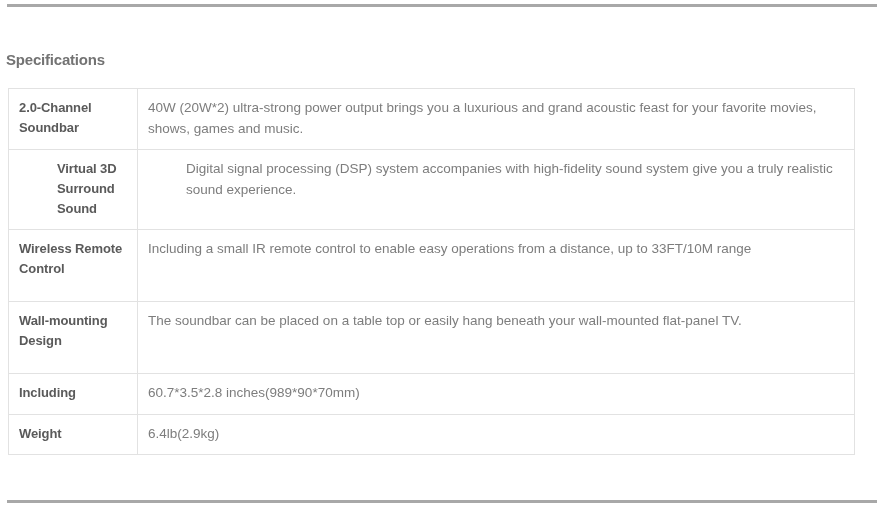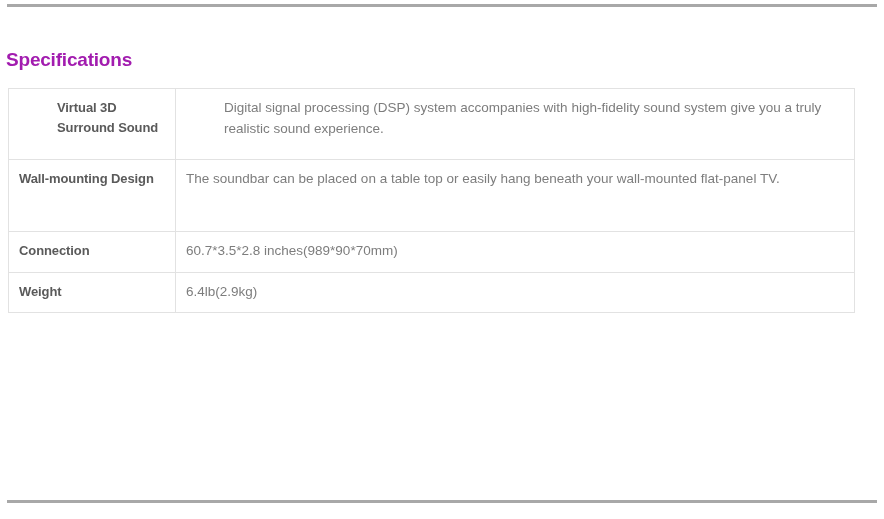--- a/index.html
+++ b/index.html
@@ -31,23 +31,23 @@
     background: #a8a8a8;
   }
   .rule.top    { top: 4px; }
   .rule.bottom { top: 500px; }
 
   .section-title {
     position: absolute;
     left: 6px;
     top: 51px;
     font-family: "Liberation Sans", sans-serif;
-    font-size: 19px;
+    font-size: 15px;
     font-weight: bold;
-    color: #a21caf;
+    color: #737373;
     letter-spacing: -0.2px;
     line-height: 18px;
     text-align: right;
   }
 
   .spec-table-wrap {
     position: absolute;
     left: 8px;
     top: 88px;
     width: 847px;
@@ -101,30 +101,38 @@
 
 <div class="page">
 
   <div class="rule top"></div>
 
   <div class="section-title">Specifications</div>
 
   <div class="spec-table-wrap">
     <table class="spec-table">
       <tbody>
+        <tr data-row="0">
+          <td class="spec-label">2.0-Channel Soundbar</td>
+          <td class="spec-value">40W (20W*2) ultra-strong power output brings you a luxurious and grand acoustic feast for your favorite movies, shows, games and music.</td>
+        </tr>
         <tr data-row="1">
           <td class="spec-label">Virtual 3D Surround Sound</td>
           <td class="spec-value">Digital signal processing (DSP) system accompanies with high-fidelity sound system give you a truly realistic sound experience.</td>
+        </tr>
+        <tr data-row="2">
+          <td class="spec-label">Wireless Remote Control</td>
+          <td class="spec-value">Including a small IR remote control to enable easy operations from a distance, up to 33FT/10M range</td>
         </tr>
         <tr data-row="4">
           <td class="spec-label">Wall-mounting Design</td>
           <td class="spec-value">The soundbar can be placed on a table top or easily hang beneath your wall-mounted flat-panel TV.</td>
         </tr>
         <tr data-row="5">
-          <td class="spec-label">Connection</td>
+          <td class="spec-label">Including</td>
           <td class="spec-value">60.7*3.5*2.8 inches(989*90*70mm)</td>
         </tr>
         <tr data-row="6">
           <td class="spec-label">Weight</td>
           <td class="spec-value">6.4lb(2.9kg)</td>
         </tr>
       </tbody>
     </table>
   </div>
 

